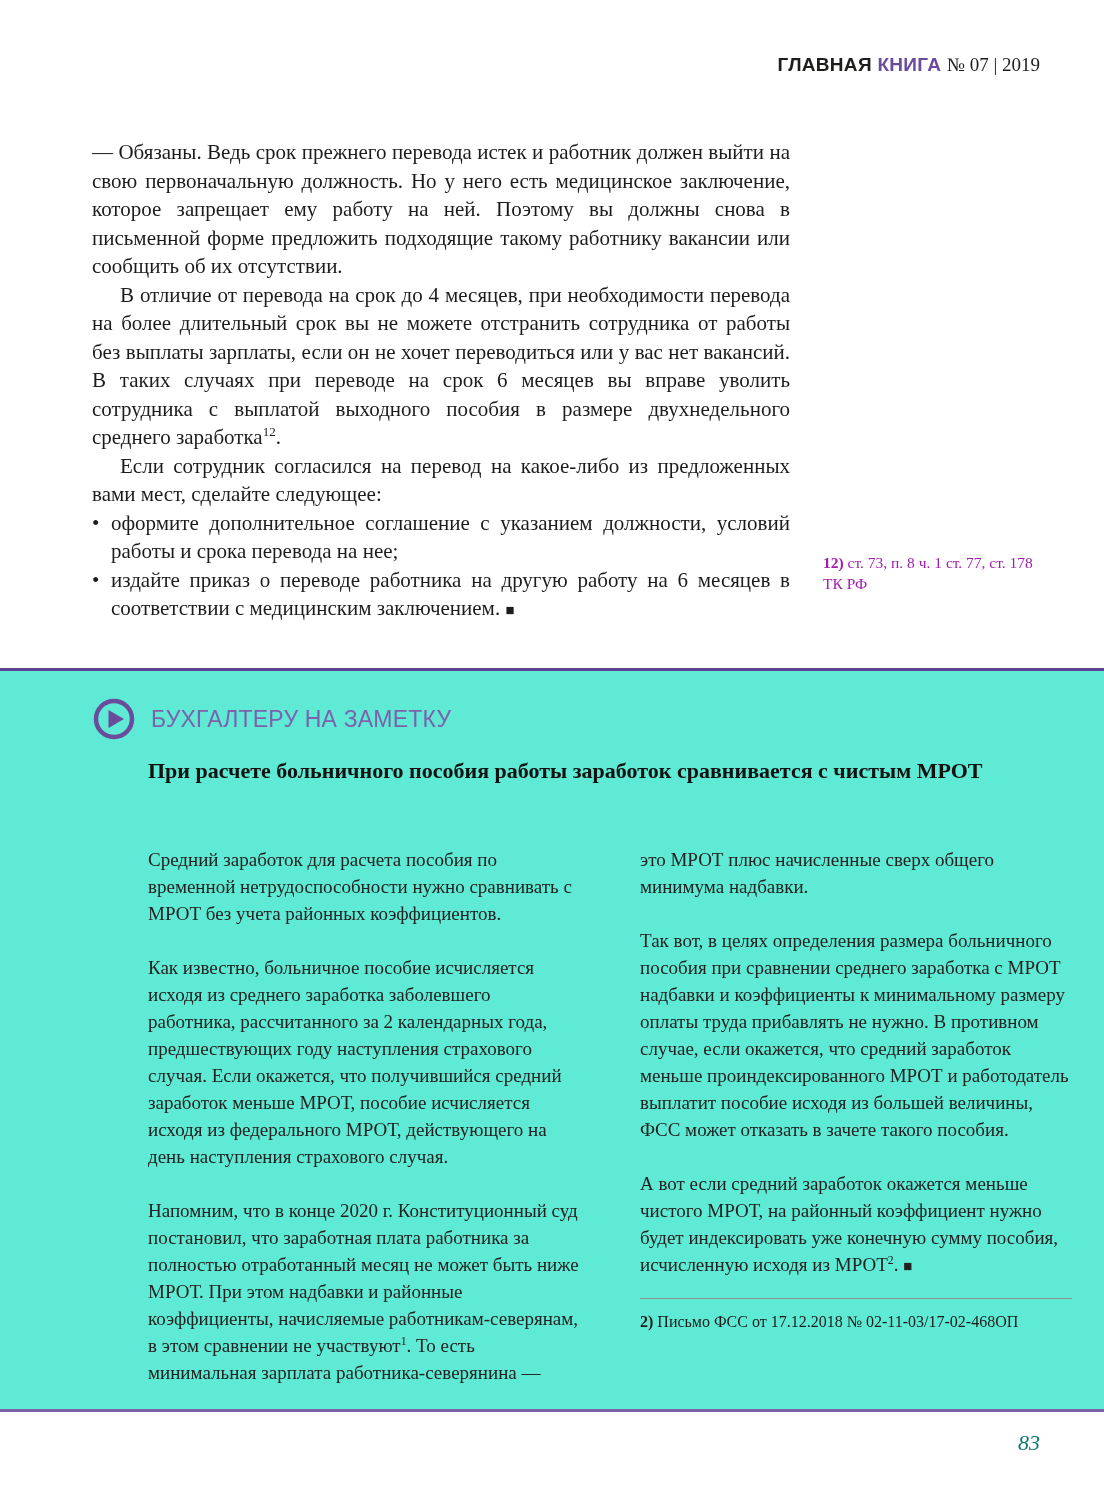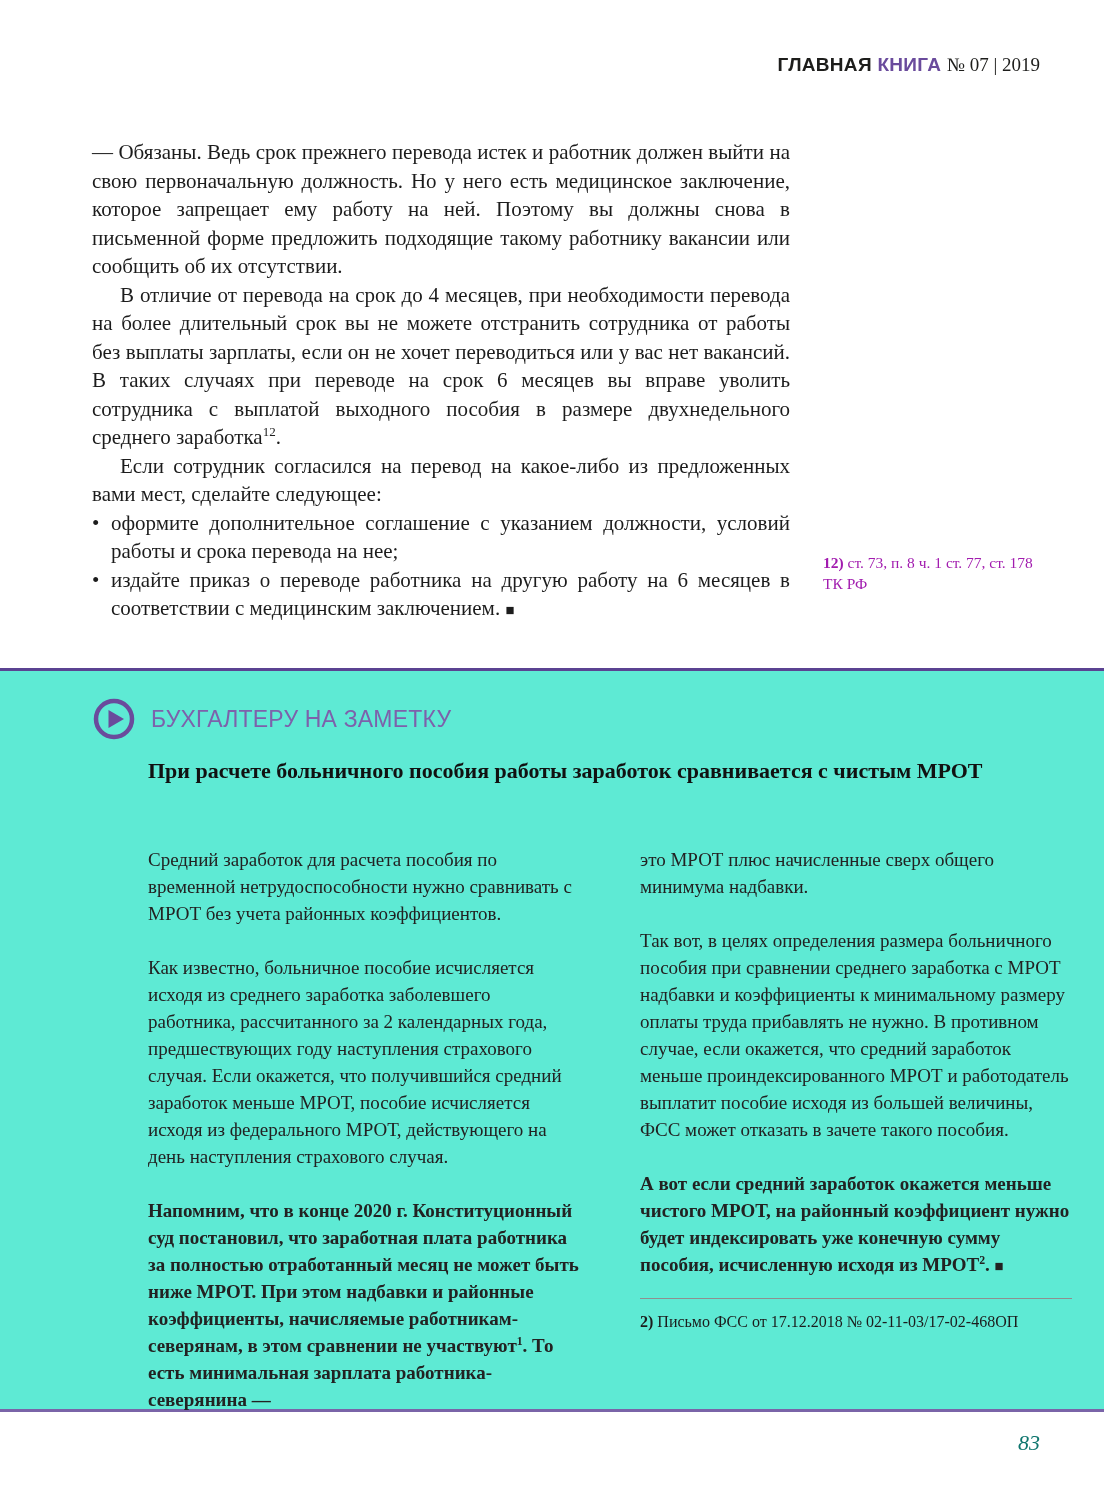--- a/index.html
+++ b/index.html
@@ -49,21 +49,21 @@
     position:absolute; left:148px; top:84px; width:840px;
     font-size:22px; font-weight:bold; line-height:32px; color:#111;
   }
   .note-col {
     position:absolute; top:175px; width:432px;
     font-size:19px; line-height:27px; color:#222; text-align:left;
   }
   .note-col.left  { left:148px; }
   .note-col.right { left:608px;margin-left:32px; }
   .note-col p { margin-bottom:27px; }
-  .note-col p:last-of-type { margin-bottom:0;font-weight:bold; }
+  .note-col p:last-of-type { margin-bottom:0; }
   .fn-rule { border:0; border-top:1px solid #8f8f8f; margin:18px 0 10px 0; }
   .footnotes { font-size:16px; line-height:25px; color:#1c1c1c; }
   .footnotes b { font-weight:bold; }
   
   .page-num {
     position:absolute; top:1430px; right:64px;
     font-size:22px; color:#0f766e;font-style:italic;
   }
 </style>
 </head>

